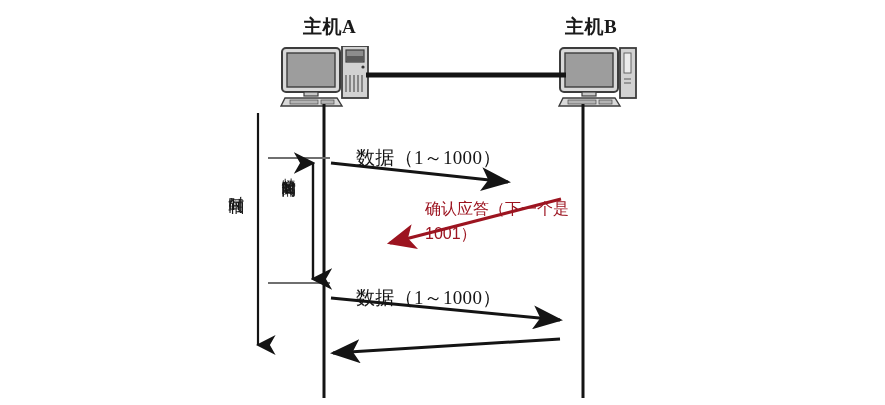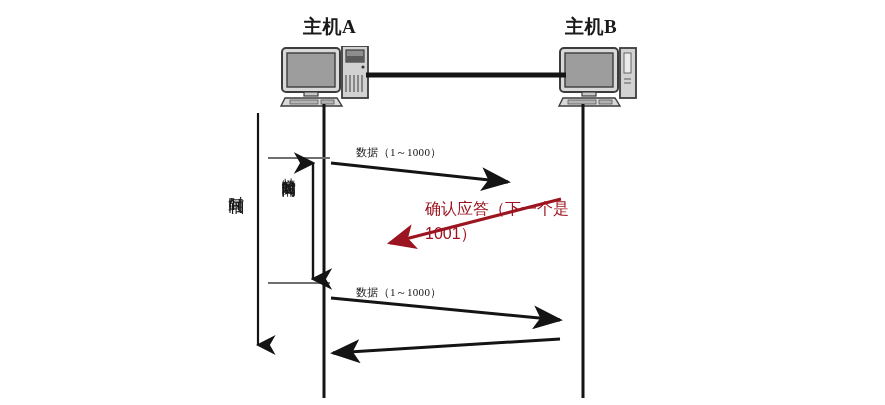--- a/index.html
+++ b/index.html
@@ -31,21 +31,21 @@
     position: absolute;
     width: 92px;
     height: 62px;
   }
   #computer-a { left: 280px; top: 46px; }
   #computer-b { left: 552px; top: 46px; }
 
   .msg-label {
     position: absolute;
     font-family: "Liberation Serif", "DejaVu Serif", serif;
-    font-size: 11px;
+    font-size: 19px;
     color: #141414;
     white-space: nowrap;
     letter-spacing: 0.3px;
   }
   .vert-label {
     position: absolute;
     writing-mode: vertical-rl;
     text-orientation: upright;
     font-family: "Liberation Serif", "DejaVu Serif", serif;
     font-size: 15px;

